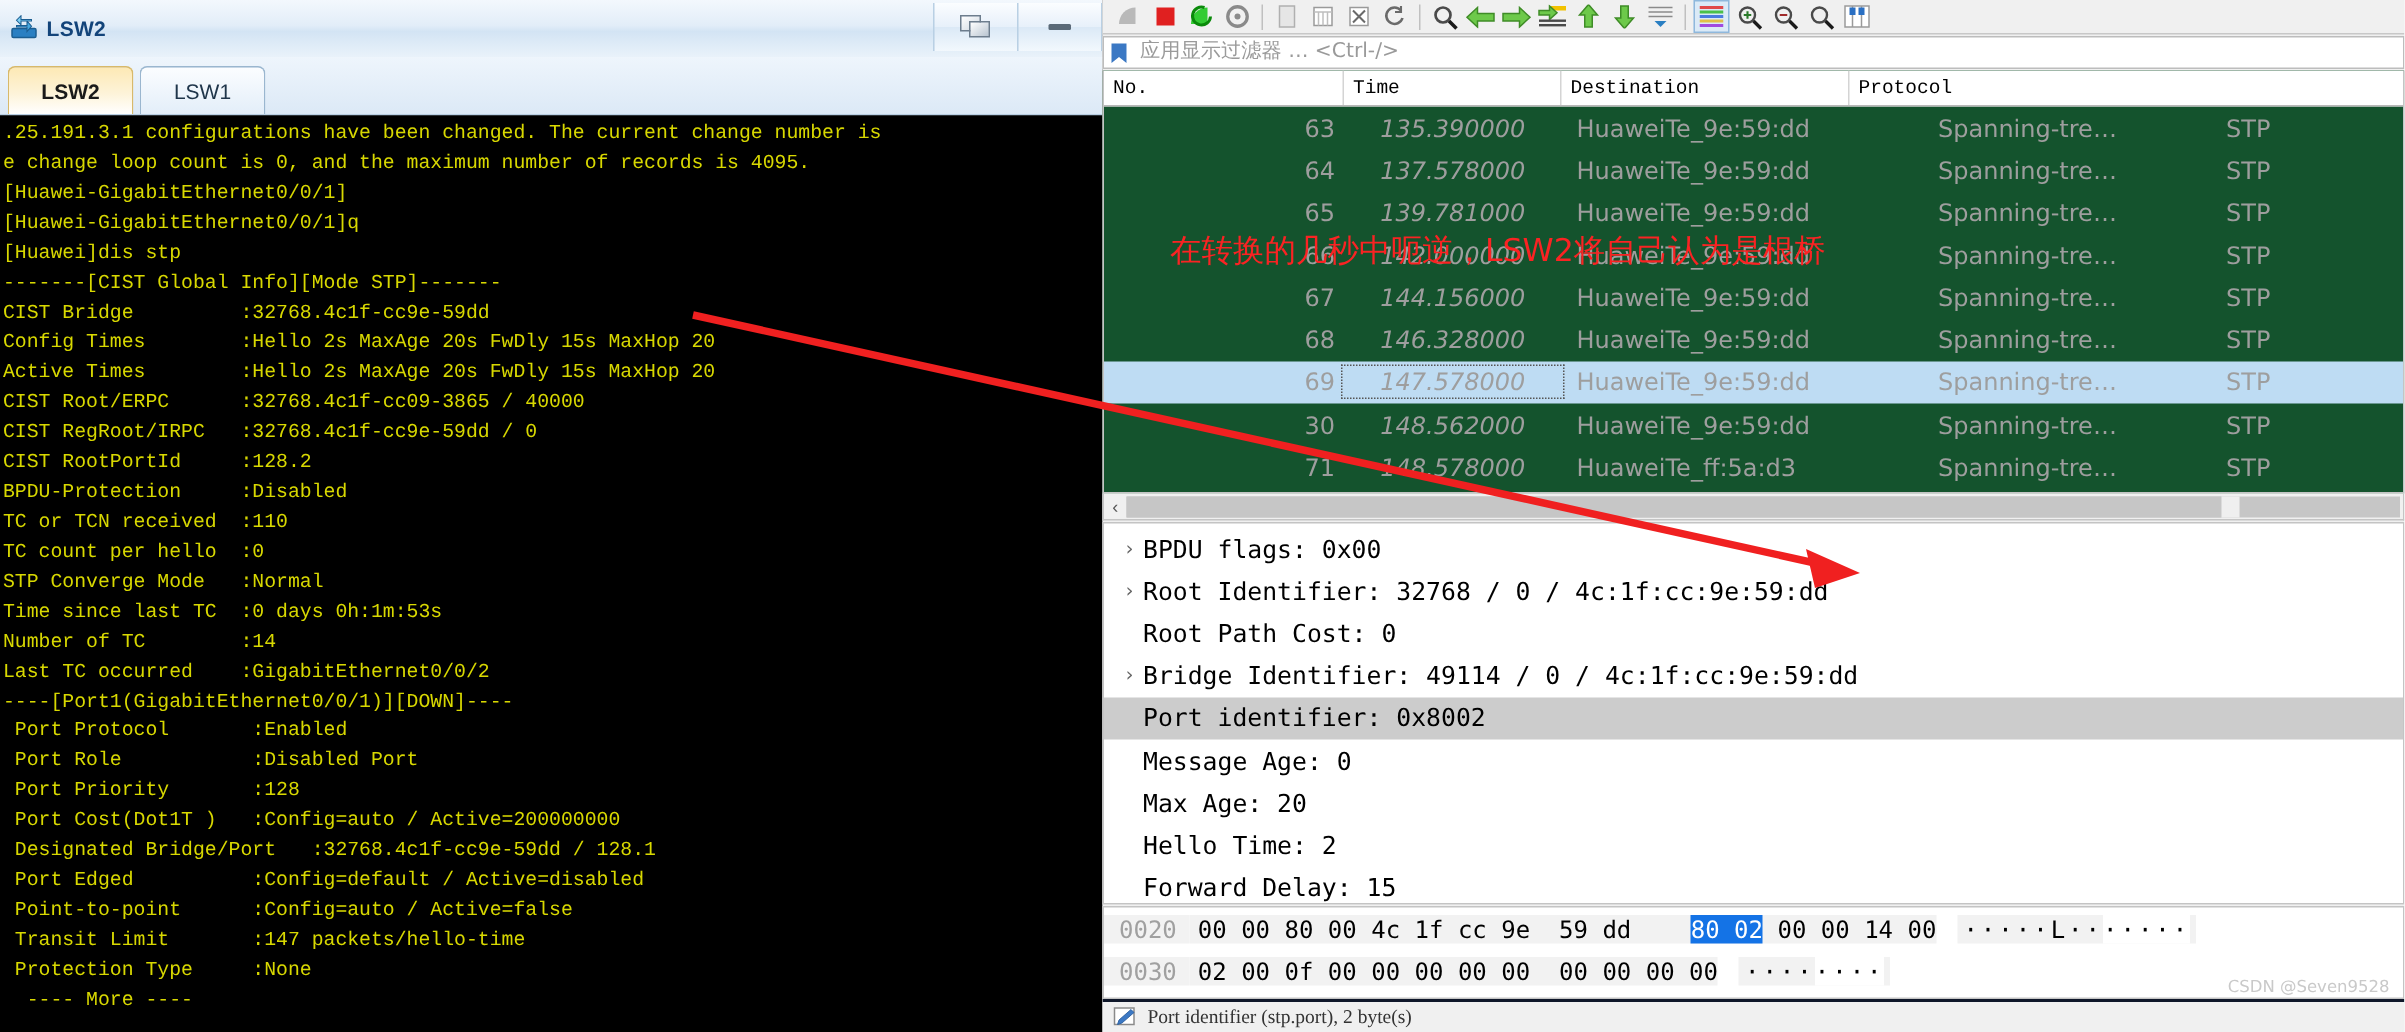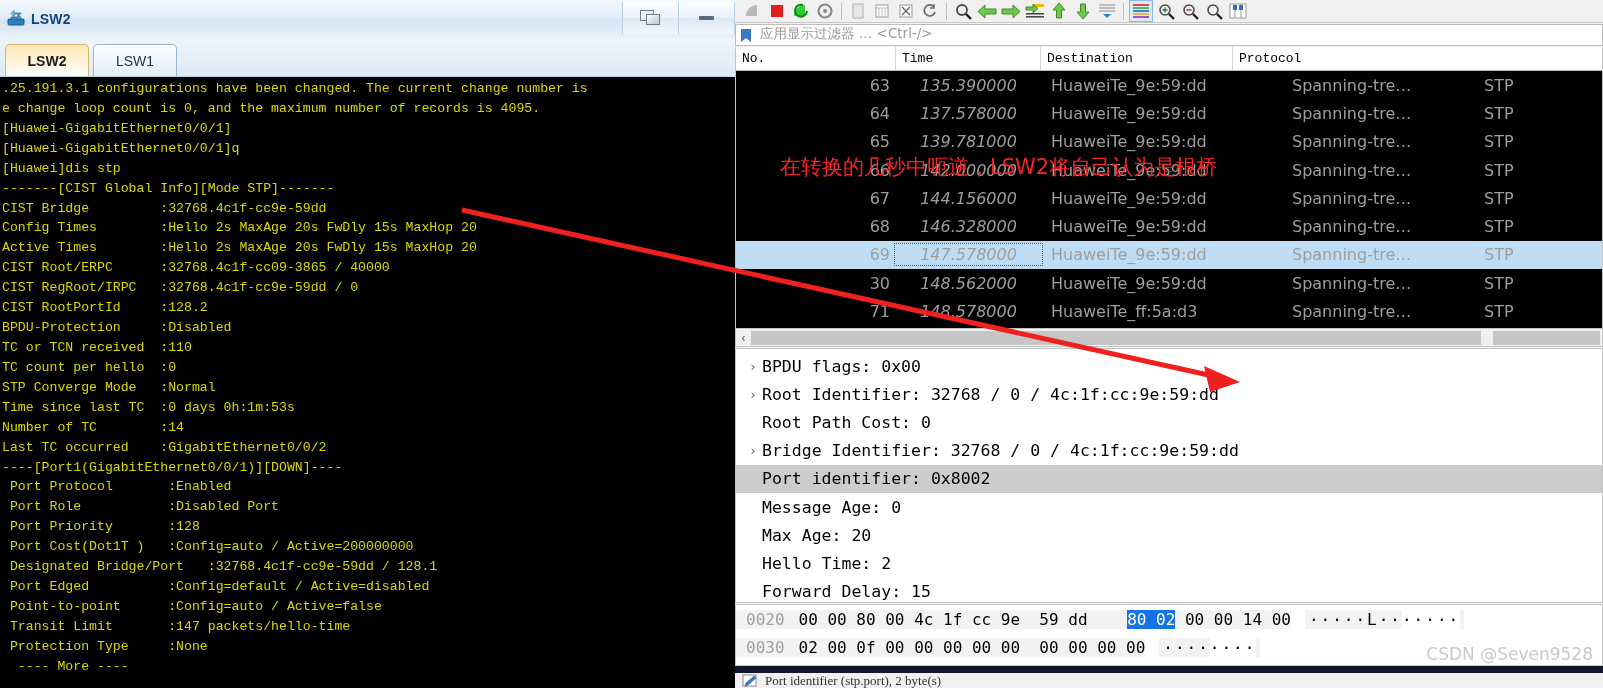--- a/index.html
+++ b/index.html
@@ -113,21 +113,21 @@
   }
   #ws-filter-text{
     font-size:13.5px;color:#9a9a9a;margin-left:6px;
     font-family:"DejaVu Sans", sans-serif;
     white-space:nowrap;
   }
 
   
   #ws-packetlist{
     position:absolute;left:0;top:47px;width:868px;height:282px;
-    background:#000000;border:1px solid #c4c4c4;border-top:none;box-sizing:border-box;
+    background:#14532d;border:1px solid #c4c4c4;border-top:none;box-sizing:border-box;
     overflow:hidden;
   }
   #ws-pl-header{
     display:flex;height:23px;background:#ffffff;border-bottom:1px solid #b8b8b8;
     font-family:"Liberation Mono","DejaVu Sans Mono",monospace;
     font-size:13px;color:#000;
   }
   #ws-pl-header .col{
     display:flex;align-items:center;padding-left:6px;box-sizing:border-box;
     border-right:1px solid #d4d4d4;
@@ -188,40 +188,40 @@
   .hx-row{display:flex;align-items:center;height:28px;white-space:pre;}
   .hx-off{color:#a0a0a0;background:#f2f2f2;padding:0 8px 0 10px;}
   .hx-bytes{color:#000;background:#f2f2f2;padding-left:6px;}
   .hx-bytes .sel{background:#1473e6;color:#fff;margin-left:30px;}
   .hx-ascii{color:#000;background:#f2f2f2;margin-left:14px;padding:0 4px;letter-spacing:2px;}
   .hx-ascii .plain{background:#ffffff;}
 
   
   #ws-status{
     position:absolute;left:0;top:666px;width:868px;height:22px;
-    background:#f0f0f0;border-top:7px solid #0f172a;box-sizing:border-box;
+    background:#f0f0f0;border-top:2px solid #0f172a;box-sizing:border-box;
     display:flex;align-items:center;
     font-family:"Liberation Serif", serif;font-size:13px;color:#333;
   }
   #ws-status .st-icon{width:18px;height:16px;margin:0 6px 0 6px;flex:none;
                       display:flex;align-items:center;justify-content:center;}
 
   
   #annot-text{
     position:absolute;left:780px;top:153px;
     font-family:"DejaVu Sans", sans-serif;
     font-size:21px;color:#fa2323;font-weight:500;
     white-space:nowrap;letter-spacing:0px;
     z-index:50;
   }
   #arrow-svg{position:absolute;left:0;top:0;width:1603px;height:688px;z-index:49;pointer-events:none;}
 
   #watermark{
     position:absolute;right:10px;bottom:24px;
-    font-family:"DejaVu Sans", sans-serif;font-size:17px;color:#c9c9c9;
+    font-family:"DejaVu Sans", sans-serif;font-size:11px;color:#c9c9c9;
     z-index:60;white-space:nowrap;
   }
 </style>
 </head>
 <body>
 
 <div id="ensp-window">
 
   <div id="ensp-titlebar">
     <span class="app-icon">
@@ -515,21 +515,21 @@
       <div class="det-row">
         <span class="det-caret">›</span>
         <span>Root Identifier: 32768 / 0 / 4c:1f:cc:9e:59:dd</span>
       </div>
       <div class="det-row">
         <span class="det-caret empty">›</span>
         <span>Root Path Cost: 0</span>
       </div>
       <div class="det-row">
         <span class="det-caret">›</span>
-        <span>Bridge Identifier: 32768 / 0 / 4c:1f:cc:9e:59:dd</span>
+        <span>Bridge Identifier: 49114 / 0 / 4c:1f:cc:9e:59:dd</span>
       </div>
       <div class="det-row highlight">
         <span class="det-caret empty">›</span>
         <span>Port identifier: 0x8002</span>
       </div>
       <div class="det-row">
         <span class="det-caret empty">›</span>
         <span>Message Age: 0</span>
       </div>
       <div class="det-row">

